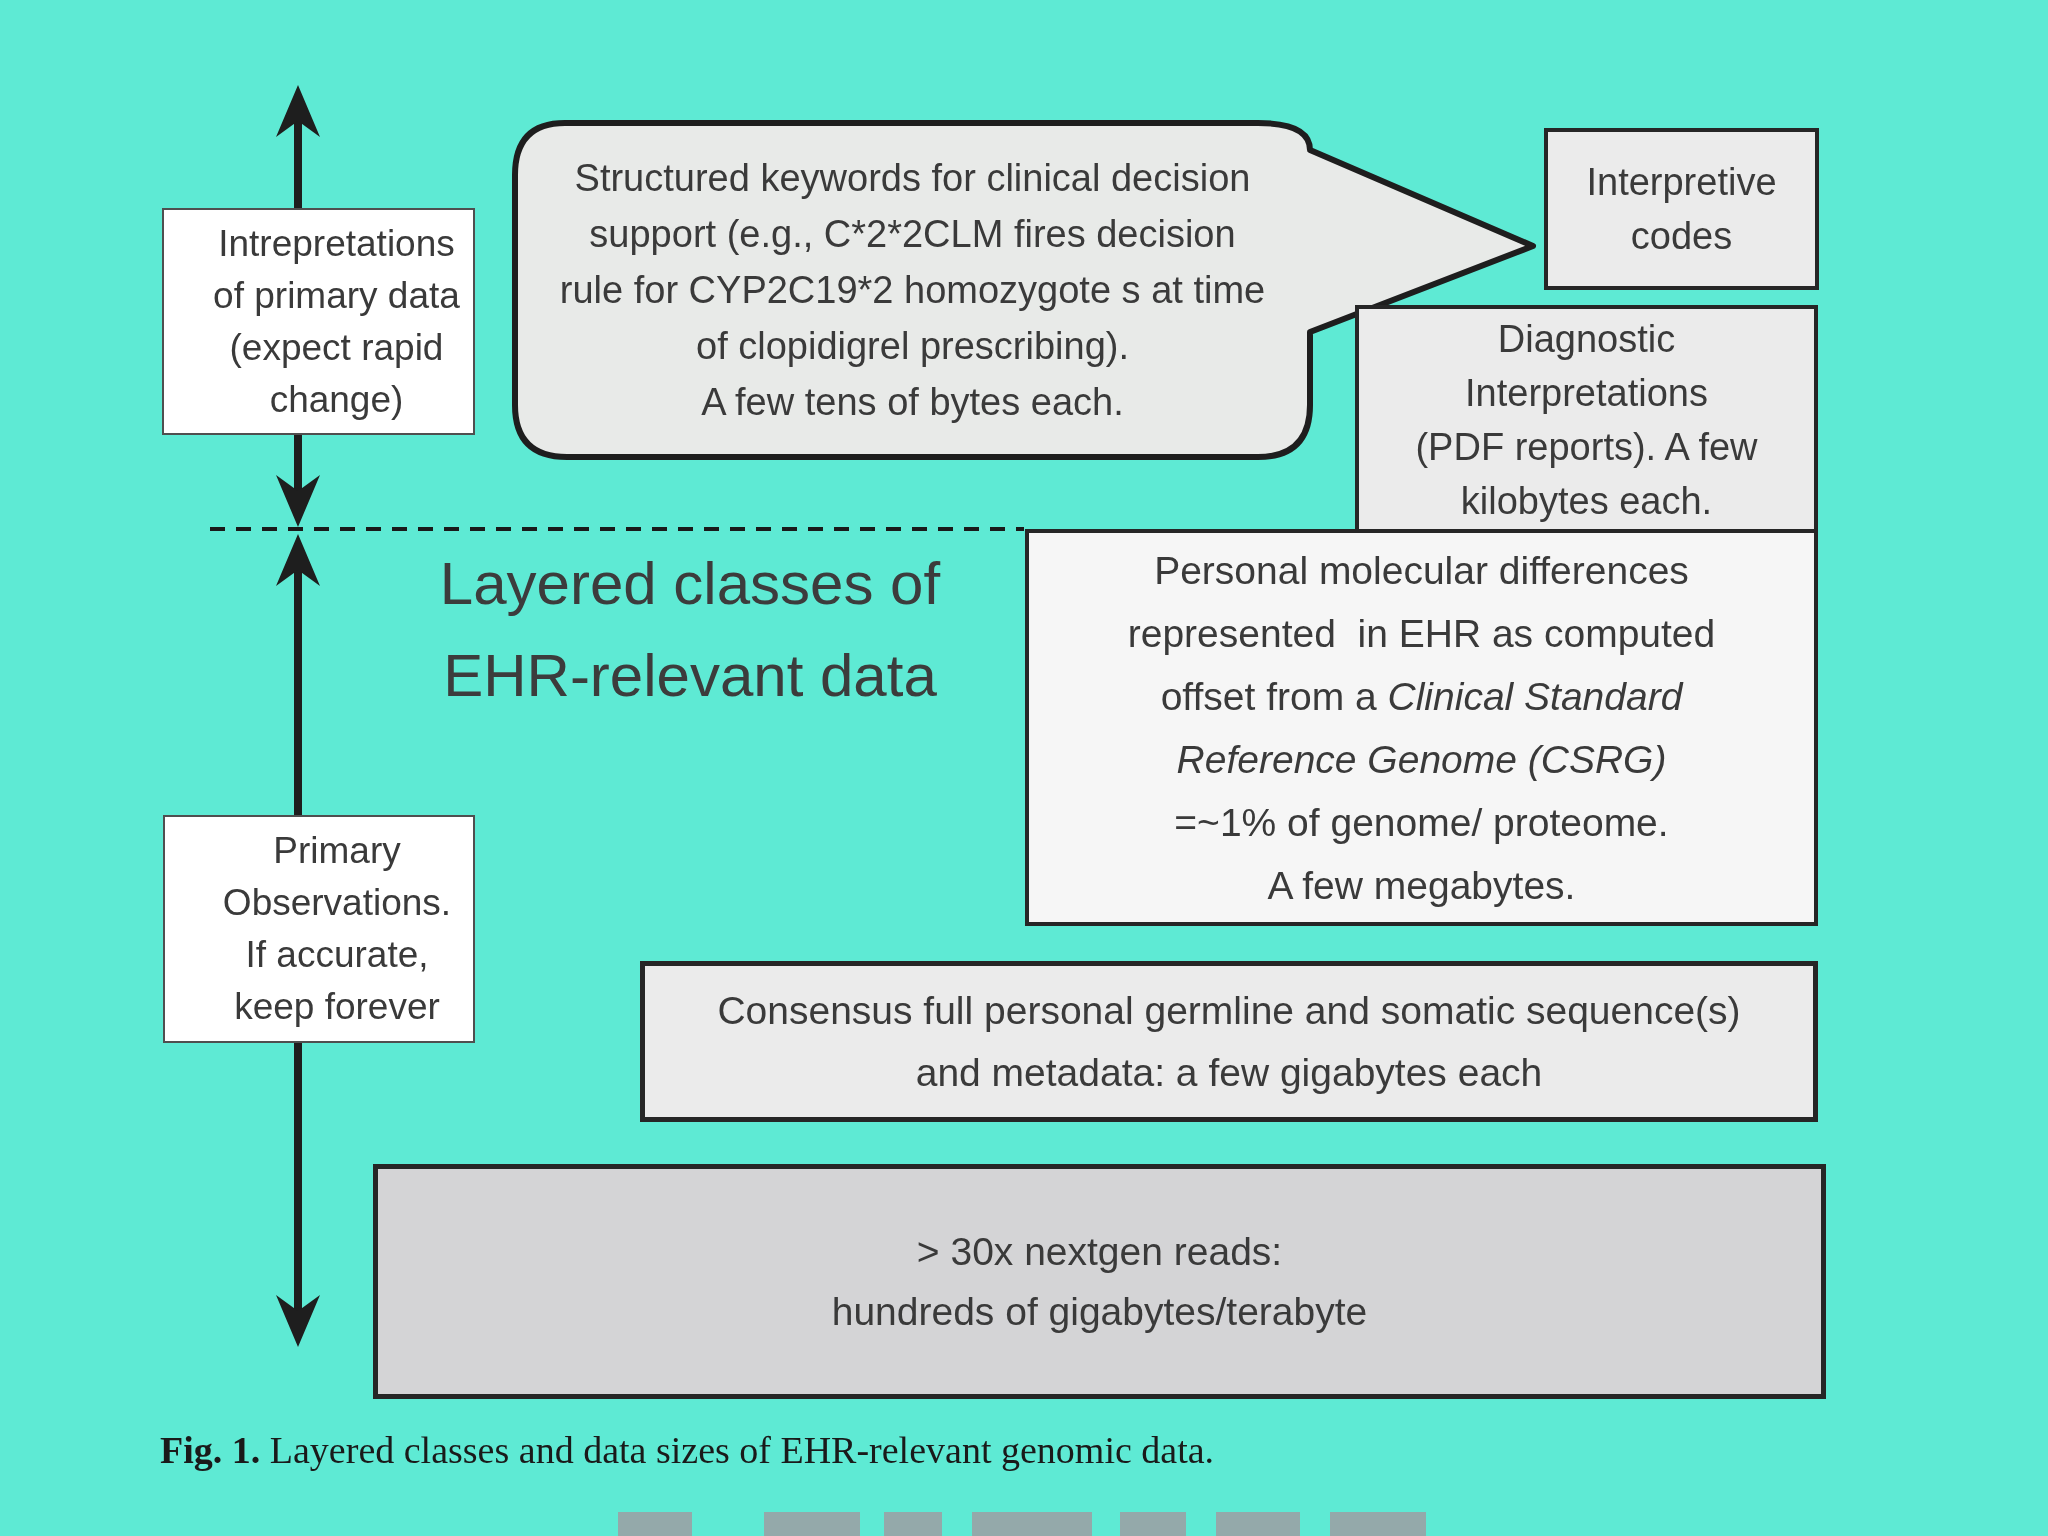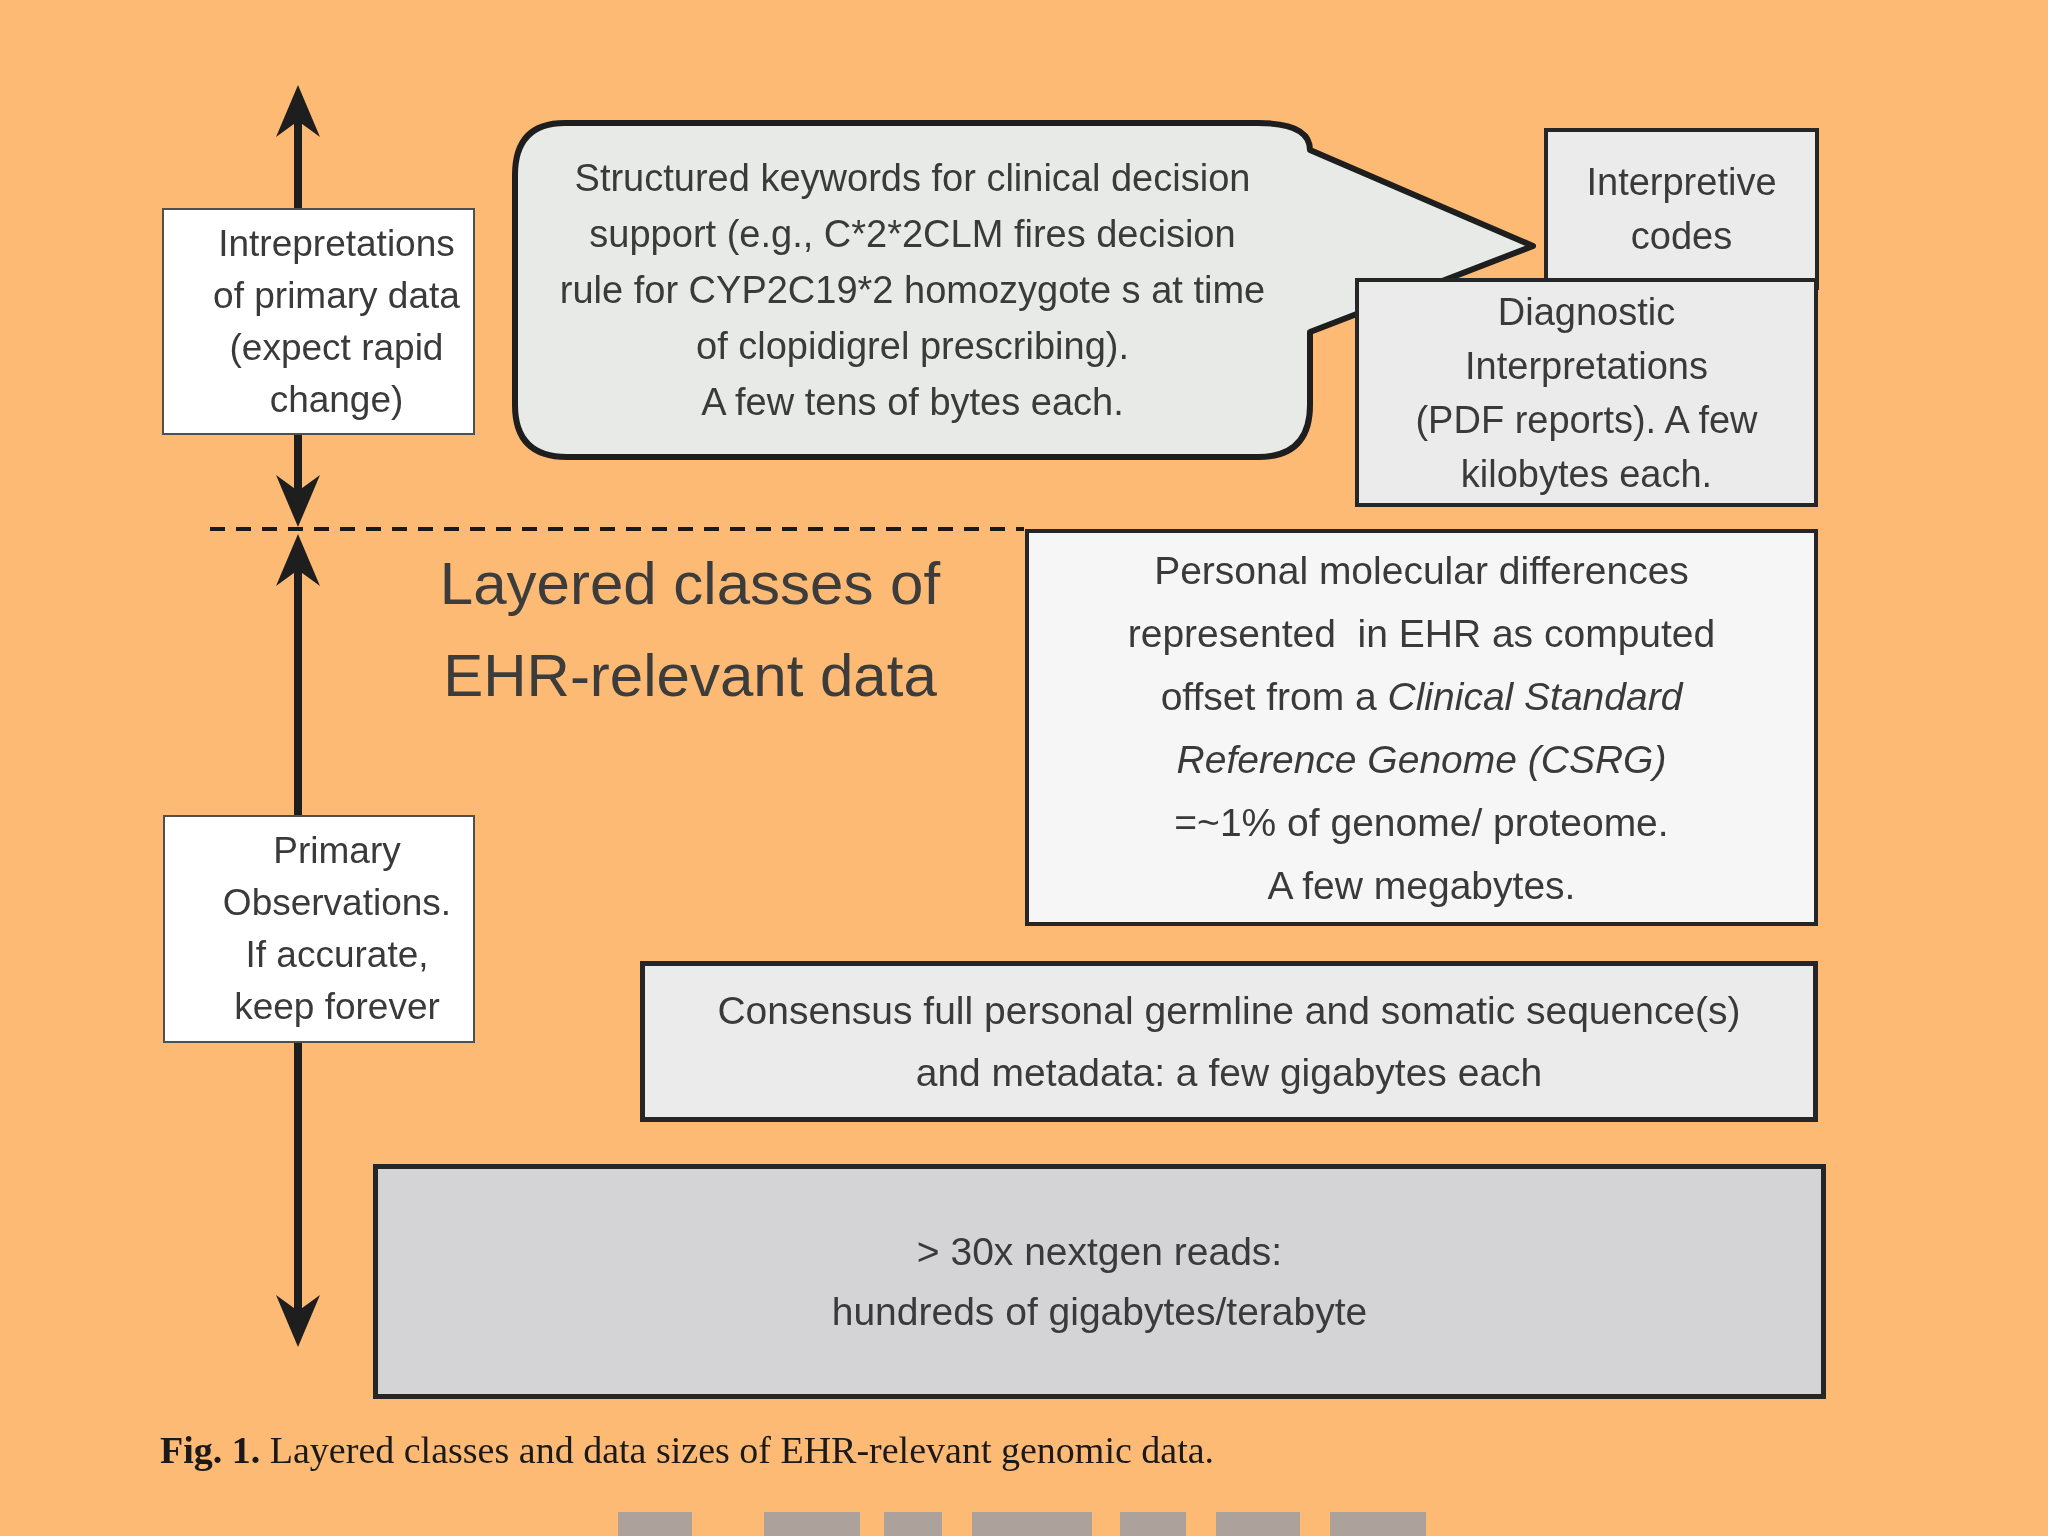--- a/index.html
+++ b/index.html
@@ -1,30 +1,30 @@
 <!DOCTYPE html>
 <html><head>
 <meta charset="utf-8">
 <style>
   html,body{margin:0;padding:0;background:#ffffff;}
   .canvas{
-    position:relative;width:2048px;height:1536px;background:#fdba74;overflow:hidden;
+    position:relative;width:2048px;height:1536px;background:#5eead4;overflow:hidden;
     font-family:"Liberation Sans",sans-serif;color:#3a3a3a;
   }
   .layer{position:absolute;left:0;top:0;width:2048px;height:1536px;}
   .box{
     position:absolute;box-sizing:border-box;display:flex;align-items:center;justify-content:center;
     text-align:center;white-space:pre-line;
   }
   .thinbox{background:#ffffff;border:2px solid #4f4f4f;font-size:37px;line-height:52px;padding-left:36px;}
   .graybox{background:#ebebeb;border:4px solid #262626;font-size:38px;line-height:54px;}
   .interpretations{left:162px;top:208px;width:313px;height:227px;z-index:3;}
   .primaryobs{left:163px;top:815px;width:312px;height:228px;z-index:3;}
   .interpretive{left:1544px;top:128px;width:275px;height:162px;z-index:3;}
-  .diagnostic{left:1355px;top:278px;width:463px;height:229px;z-index:3;}
+  .diagnostic{left:1355px;top:305px;width:463px;height:229px;z-index:3;}
   .personal{
     left:1025px;top:529px;width:793px;height:397px;z-index:3;background:#f6f6f6;border:4px solid #262626;
     flex-direction:column;font-size:39px;line-height:63px;white-space:pre-wrap;
   }
   .consensus{left:640px;top:961px;width:1178px;height:161px;z-index:3;border-width:5px;font-size:39px;line-height:62px;}
   .nextgen{left:373px;top:1164px;width:1453px;height:235px;z-index:3;background:#d4d4d6;border:5px solid #262626;font-size:39px;line-height:60px;}
   .bubble-text{
     position:absolute;left:545px;top:138px;width:735px;height:304px;z-index:3;
     display:flex;align-items:center;justify-content:center;text-align:center;
     white-space:pre-line;font-size:38px;line-height:56px;

